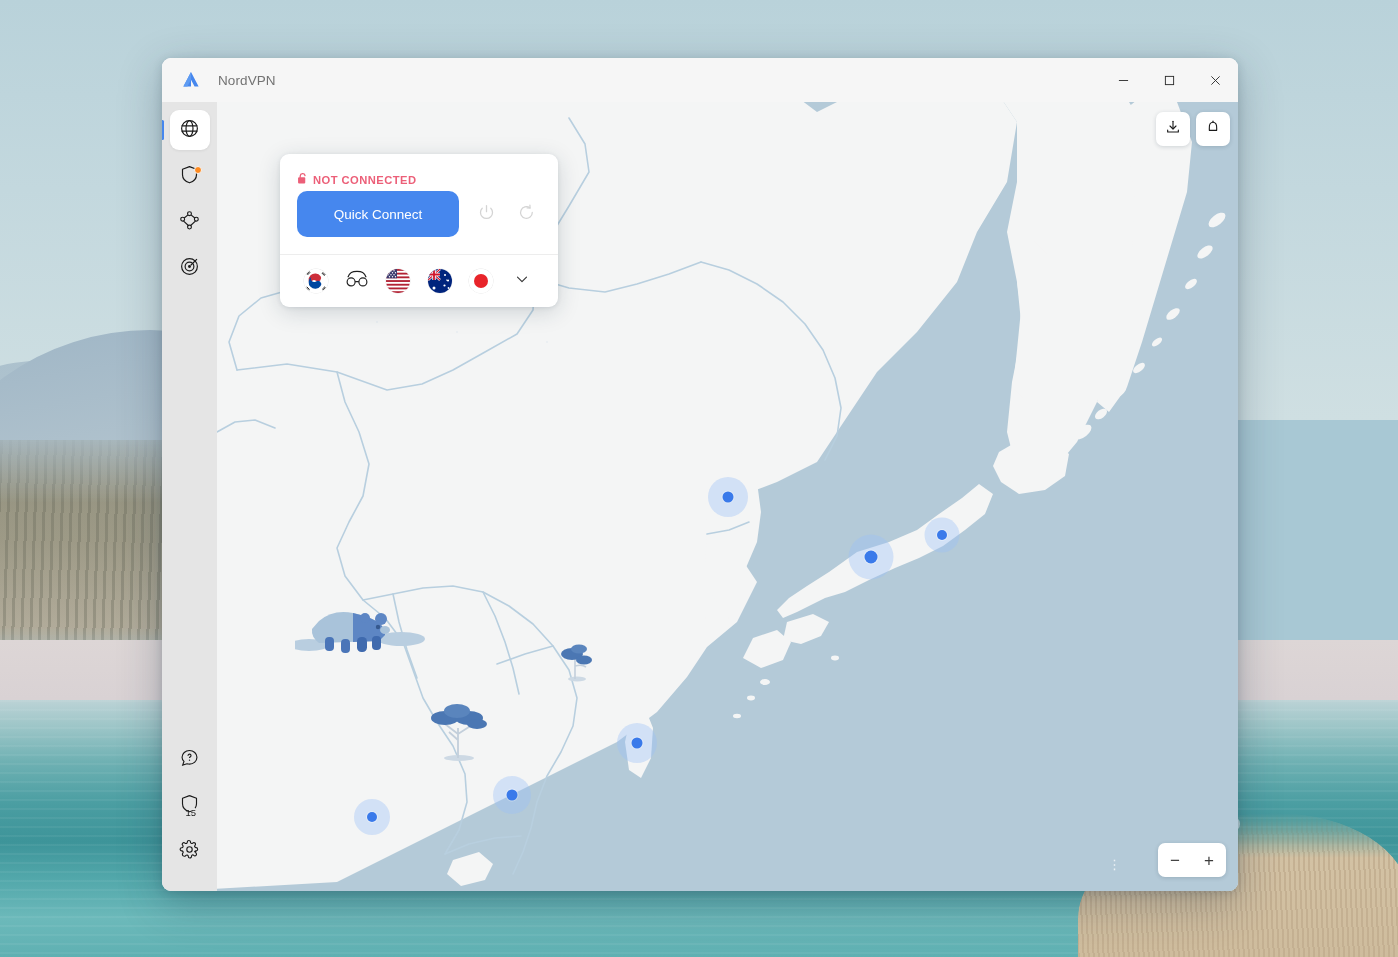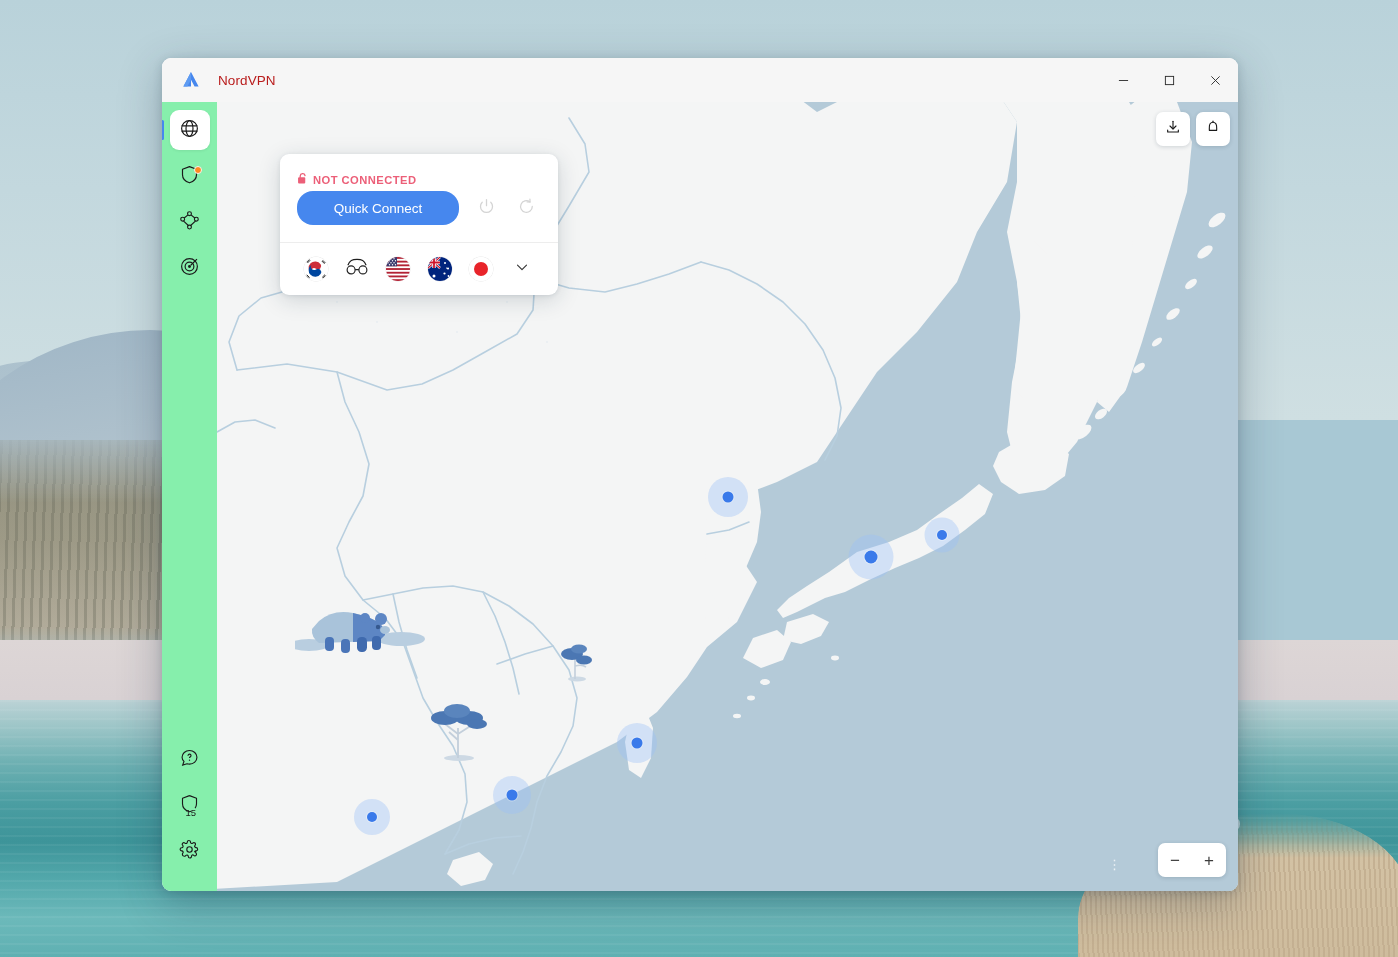--- a/index.html
+++ b/index.html
@@ -113,35 +113,35 @@
   
   #titlebar {
     height: 44px; min-height: 44px;
     background: #f6f6f6;
     display: flex; align-items: center;
     position: relative; z-index: 40;
   }
   .tb-logo { width: 26px; height: 26px; margin-left: 16px; display:flex; align-items:center; justify-content:center; }
   .tb-title {
     margin-left: 14px;
-    font-size: 13.5px; color: #b91c1c; letter-spacing: .1px;
+    font-size: 13.5px; color: #737373; letter-spacing: .1px;
   }
   .tb-spacer { flex: 1; }
   .win-btn {
     width: 46px; height: 44px;
     display: flex; align-items: center; justify-content: center;
     color: #2b2b2b;
   }
 
   
   #app-body { flex: 1; display: flex; position: relative; min-height: 0; }
 
   #sidebar {
     width: 55px; min-width: 55px;
-    background: #86efac;
+    background: #e5e5e5;
     display: flex; flex-direction: column; align-items: center;
     padding-top: 8px; padding-bottom: 14px;
     position: relative; z-index: 30;
   }
   .side-icon {
     position: relative;
     width: 40px; height: 40px; margin-bottom: 6px;
     display: flex; align-items: center; justify-content: center;
     border-radius: 9px;
     color: #1a1a1a;
@@ -233,23 +233,23 @@
   }
   .cc-ip {
     width: 25px; height: 25px; min-width: 25px; border-radius: 50%;
     border: 1.3px solid #3a3a3a; color: #2a2a2a;
     font-size: 9.5px; font-weight: bold;
     display: flex; align-items: center; justify-content: center;
     margin-top: 2px;
   }
   .cc-actions { display: flex; align-items: center; gap: 14px; }
   .cc-quick {
-    width: 162px; height: 34px;
+    width: 162px; height: 46px;
     background: #4687ee; color: #fff;
-    border: none; border-radius: 16px;
+    border: none; border-radius: 10px;
     font-family: inherit; font-size: 13.5px;
     display: flex; align-items: center; justify-content: center;
   }
   .cc-roundbtn {
     width: 26px; height: 26px;
     display: flex; align-items: center; justify-content: center;
     color: #d4d4d4;
   }
   .cc-flags {
     border-top: 1px solid #ededed;

